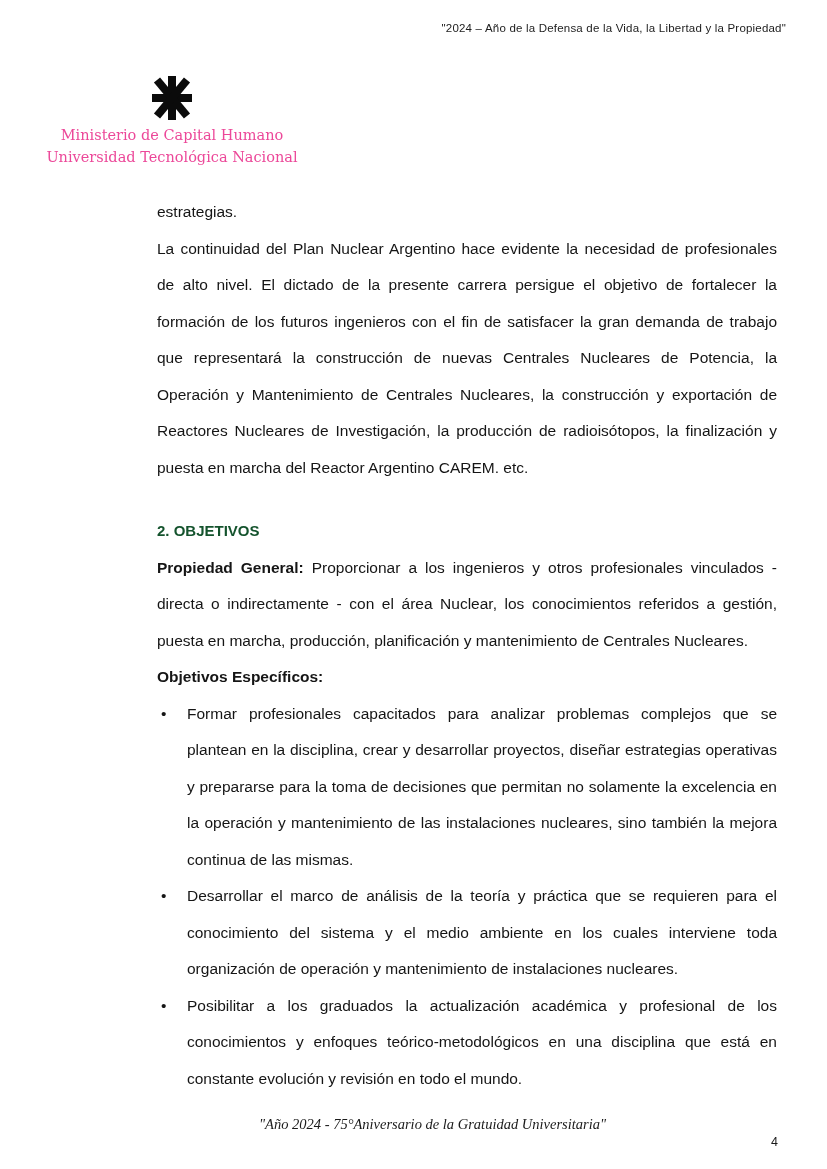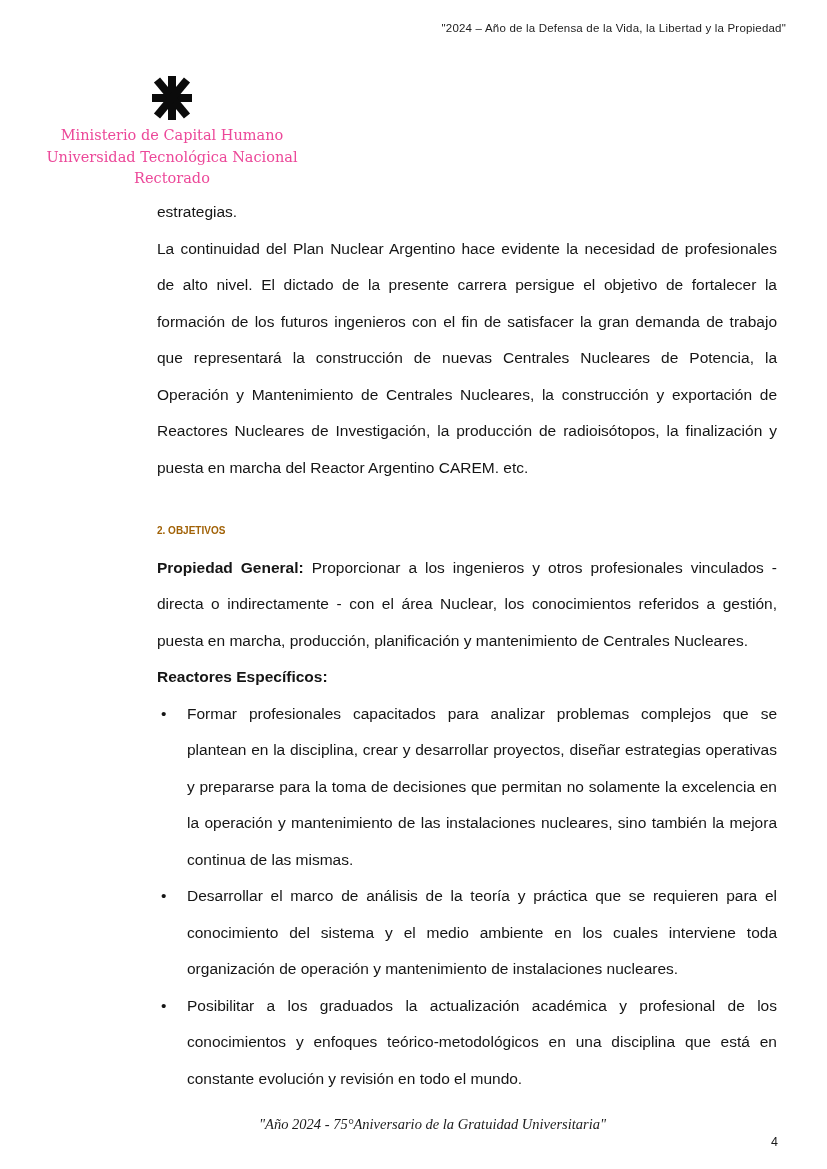--- a/index.html
+++ b/index.html
@@ -40,25 +40,25 @@
     left: 157px;
     top: 194px;
     width: 620px;
     font-size: 15.5px;
     line-height: 36.5px;
     color: #151515;
   }
   .body-block p { margin: 0; text-align: justify; }
   .body-block p.frag { text-align: left; }
   .section-heading {
-    font-size: 10px;
+    font-size: 15px;
     font-weight: bold;
     margin: 27px 0 0 0;
     line-height: 36.5px;
-    color: #a16207;
+    color: #14532d;
   }
   .bold-label { font-weight: bold; }
   ul.bullets { margin: 0; padding: 0; list-style: none; }
   ul.bullets li {
     position: relative;
     padding-left: 30px;
     margin: 0;
     text-align: justify;
   }
   ul.bullets li .bullet-glyph {
@@ -102,37 +102,36 @@
           <rect x="0" y="18" width="40" height="8"></rect>
         </g>
         <g stroke="#0b0b0b" stroke-width="8" fill="none">
           <line x1="5" y1="4" x2="35" y2="40"></line>
           <line x1="35" y1="4" x2="5" y2="40"></line>
         </g>
       </svg>
     </div>
     <div>Ministerio de Capital Humano</div>
     <div>Universidad Tecnológica Nacional</div>
-    <div>Rectorado</div>
   </div>
 
   <div class="body-block">
 
     <p class="frag">estrategias.</p>
 
     <p>La continuidad del Plan Nuclear Argentino hace evidente la necesidad de profesionales de alto nivel. El dictado de la presente carrera persigue el objetivo de fortalecer la formación de los futuros ingenieros con el fin de satisfacer la gran demanda de trabajo que representará la construcción de nuevas Centrales Nucleares de Potencia, la Operación y Mantenimiento de Centrales Nucleares, la construcción y exportación de Reactores Nucleares de Investigación, la producción de radioisótopos, la finalización y puesta en marcha del Reactor Argentino CAREM. etc.</p>
 
     <h2 class="section-heading">2. OBJETIVOS</h2>
 
     <p>
       <strong class="bold-label">Propiedad General:</strong>
       <span>Proporcionar a los ingenieros y otros profesionales vinculados - directa o indirectamente - con el área Nuclear, los conocimientos referidos a gestión, puesta en marcha, producción, planificación y mantenimiento de Centrales Nucleares.</span>
     </p>
 
-    <p class="frag bold-label">Reactores Específicos:</p>
+    <p class="frag bold-label">Objetivos Específicos:</p>
 
     <ul class="bullets">
       <li>
         <span class="bullet-glyph">•</span>
         <span>Formar profesionales capacitados para analizar problemas complejos que se plantean en la disciplina, crear y desarrollar proyectos, diseñar estrategias operativas y prepararse para la toma de decisiones que permitan no solamente la excelencia en la operación y mantenimiento de las instalaciones nucleares, sino también la mejora continua de las mismas.</span>
       </li>
       <li>
         <span class="bullet-glyph">•</span>
         <span>Desarrollar el marco de análisis de la teoría y práctica que se requieren para el conocimiento del sistema y el medio ambiente en los cuales interviene toda organización de operación y mantenimiento de instalaciones nucleares.</span>
       </li>

